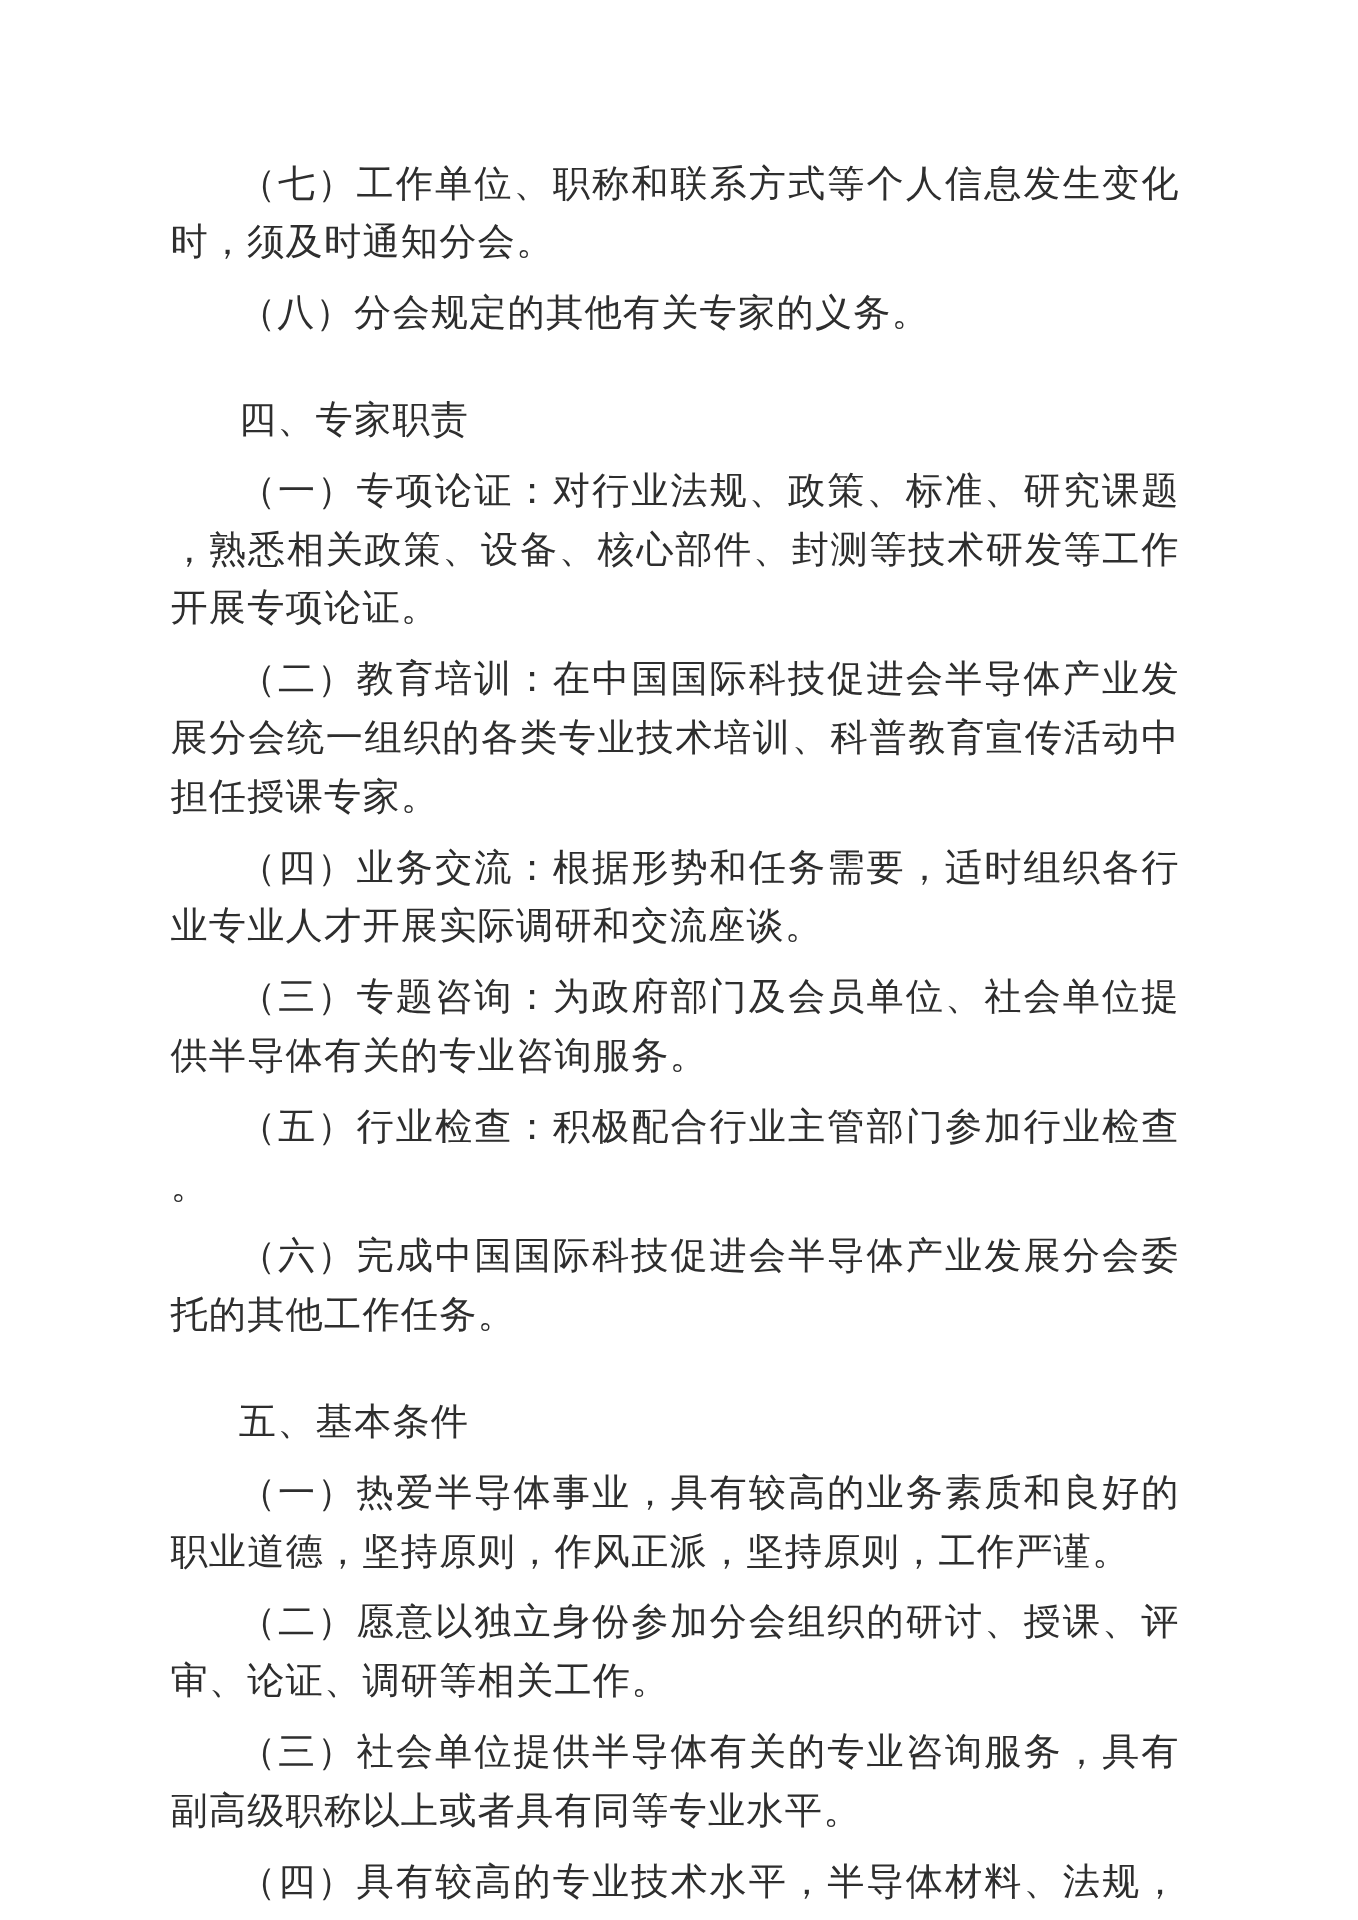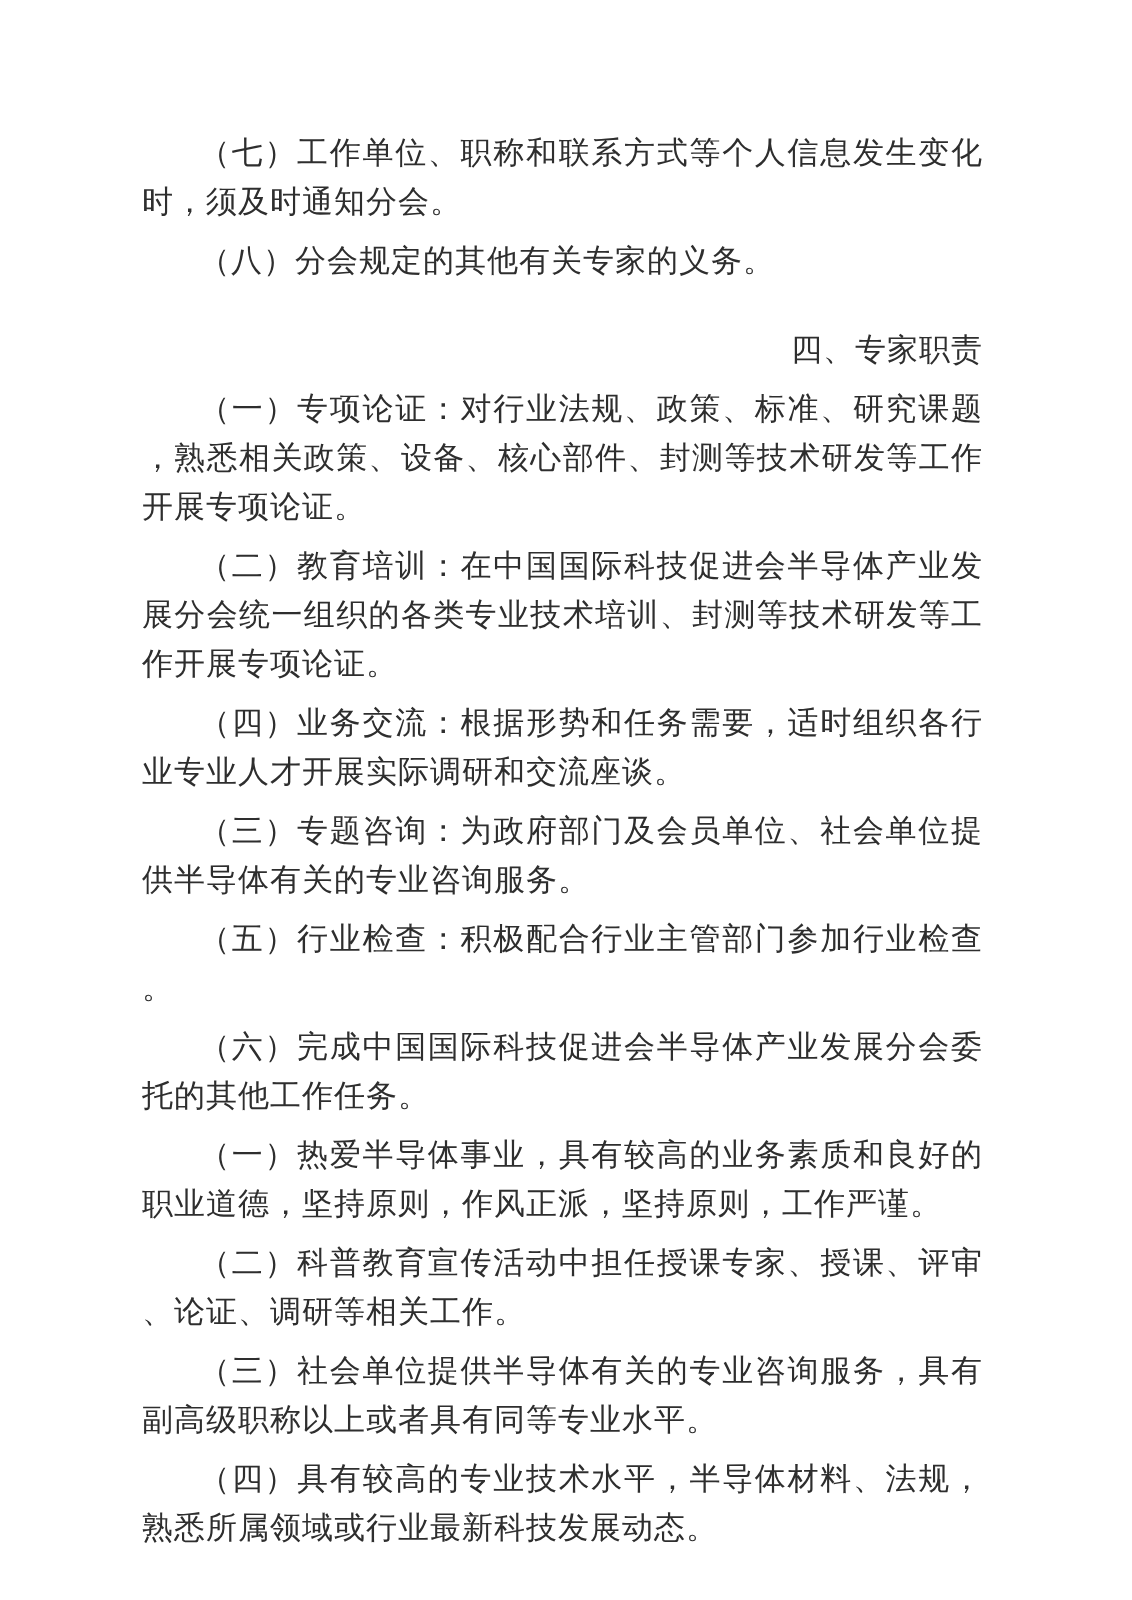--- a/index.html
+++ b/index.html
@@ -26,36 +26,37 @@
     margin: 0 0 10px 0;
     font-size: 31px;
     line-height: 49px;
     letter-spacing: 1px;
     text-indent: 57px;
     text-align: justify;
     line-break: anywhere;
     font-weight: normal;
   }
   .doc-body p[data-name="section-heading"] {
-    text-align: right;
+    text-align: left;
     margin-top: 40px;
   }
 </style>
 </head>
 <body>
 
 <div class="doc-page" data-name="document-page">
   <div class="doc-body" data-name="document-body">
       <p data-name="paragraph">（七）工作单位、职称和联系方式等个人信息发生变化时，须及时通知分会。</p>
       <p data-name="paragraph">（八）分会规定的其他有关专家的义务。</p>
       <p data-name="section-heading">四、专家职责</p>
       <p data-name="paragraph">（一）专项论证：对行业法规、政策、标准、研究课题，熟悉相关政策、设备、核心部件、封测等技术研发等工作开展专项论证。</p>
-      <p data-name="paragraph">（二）教育培训：在中国国际科技促进会半导体产业发展分会统一组织的各类专业技术培训、封测等技术研发等工作开展专项论证。</p>
+      <p data-name="paragraph">（二）教育培训：在中国国际科技促进会半导体产业发展分会统一组织的各类专业技术培训、科普教育宣传活动中担任授课专家。</p>
       <p data-name="paragraph">（四）业务交流：根据形势和任务需要，适时组织各行业专业人才开展实际调研和交流座谈。</p>
       <p data-name="paragraph">（三）专题咨询：为政府部门及会员单位、社会单位提供半导体有关的专业咨询服务。</p>
       <p data-name="paragraph">（五）行业检查：积极配合行业主管部门参加行业检查。</p>
       <p data-name="paragraph">（六）完成中国国际科技促进会半导体产业发展分会委托的其他工作任务。</p>
+      <p data-name="section-heading">五、基本条件</p>
       <p data-name="paragraph">（一）热爱半导体事业，具有较高的业务素质和良好的职业道德，坚持原则，作风正派，坚持原则，工作严谨。</p>
-      <p data-name="paragraph">（二）科普教育宣传活动中担任授课专家、授课、评审、论证、调研等相关工作。</p>
+      <p data-name="paragraph">（二）愿意以独立身份参加分会组织的研讨、授课、评审、论证、调研等相关工作。</p>
       <p data-name="paragraph">（三）社会单位提供半导体有关的专业咨询服务，具有副高级职称以上或者具有同等专业水平。</p>
       <p data-name="paragraph">（四）具有较高的专业技术水平，半导体材料、法规，熟悉所属领域或行业最新科技发展动态。</p>
     </div>
 </div>
 
 </body></html>

